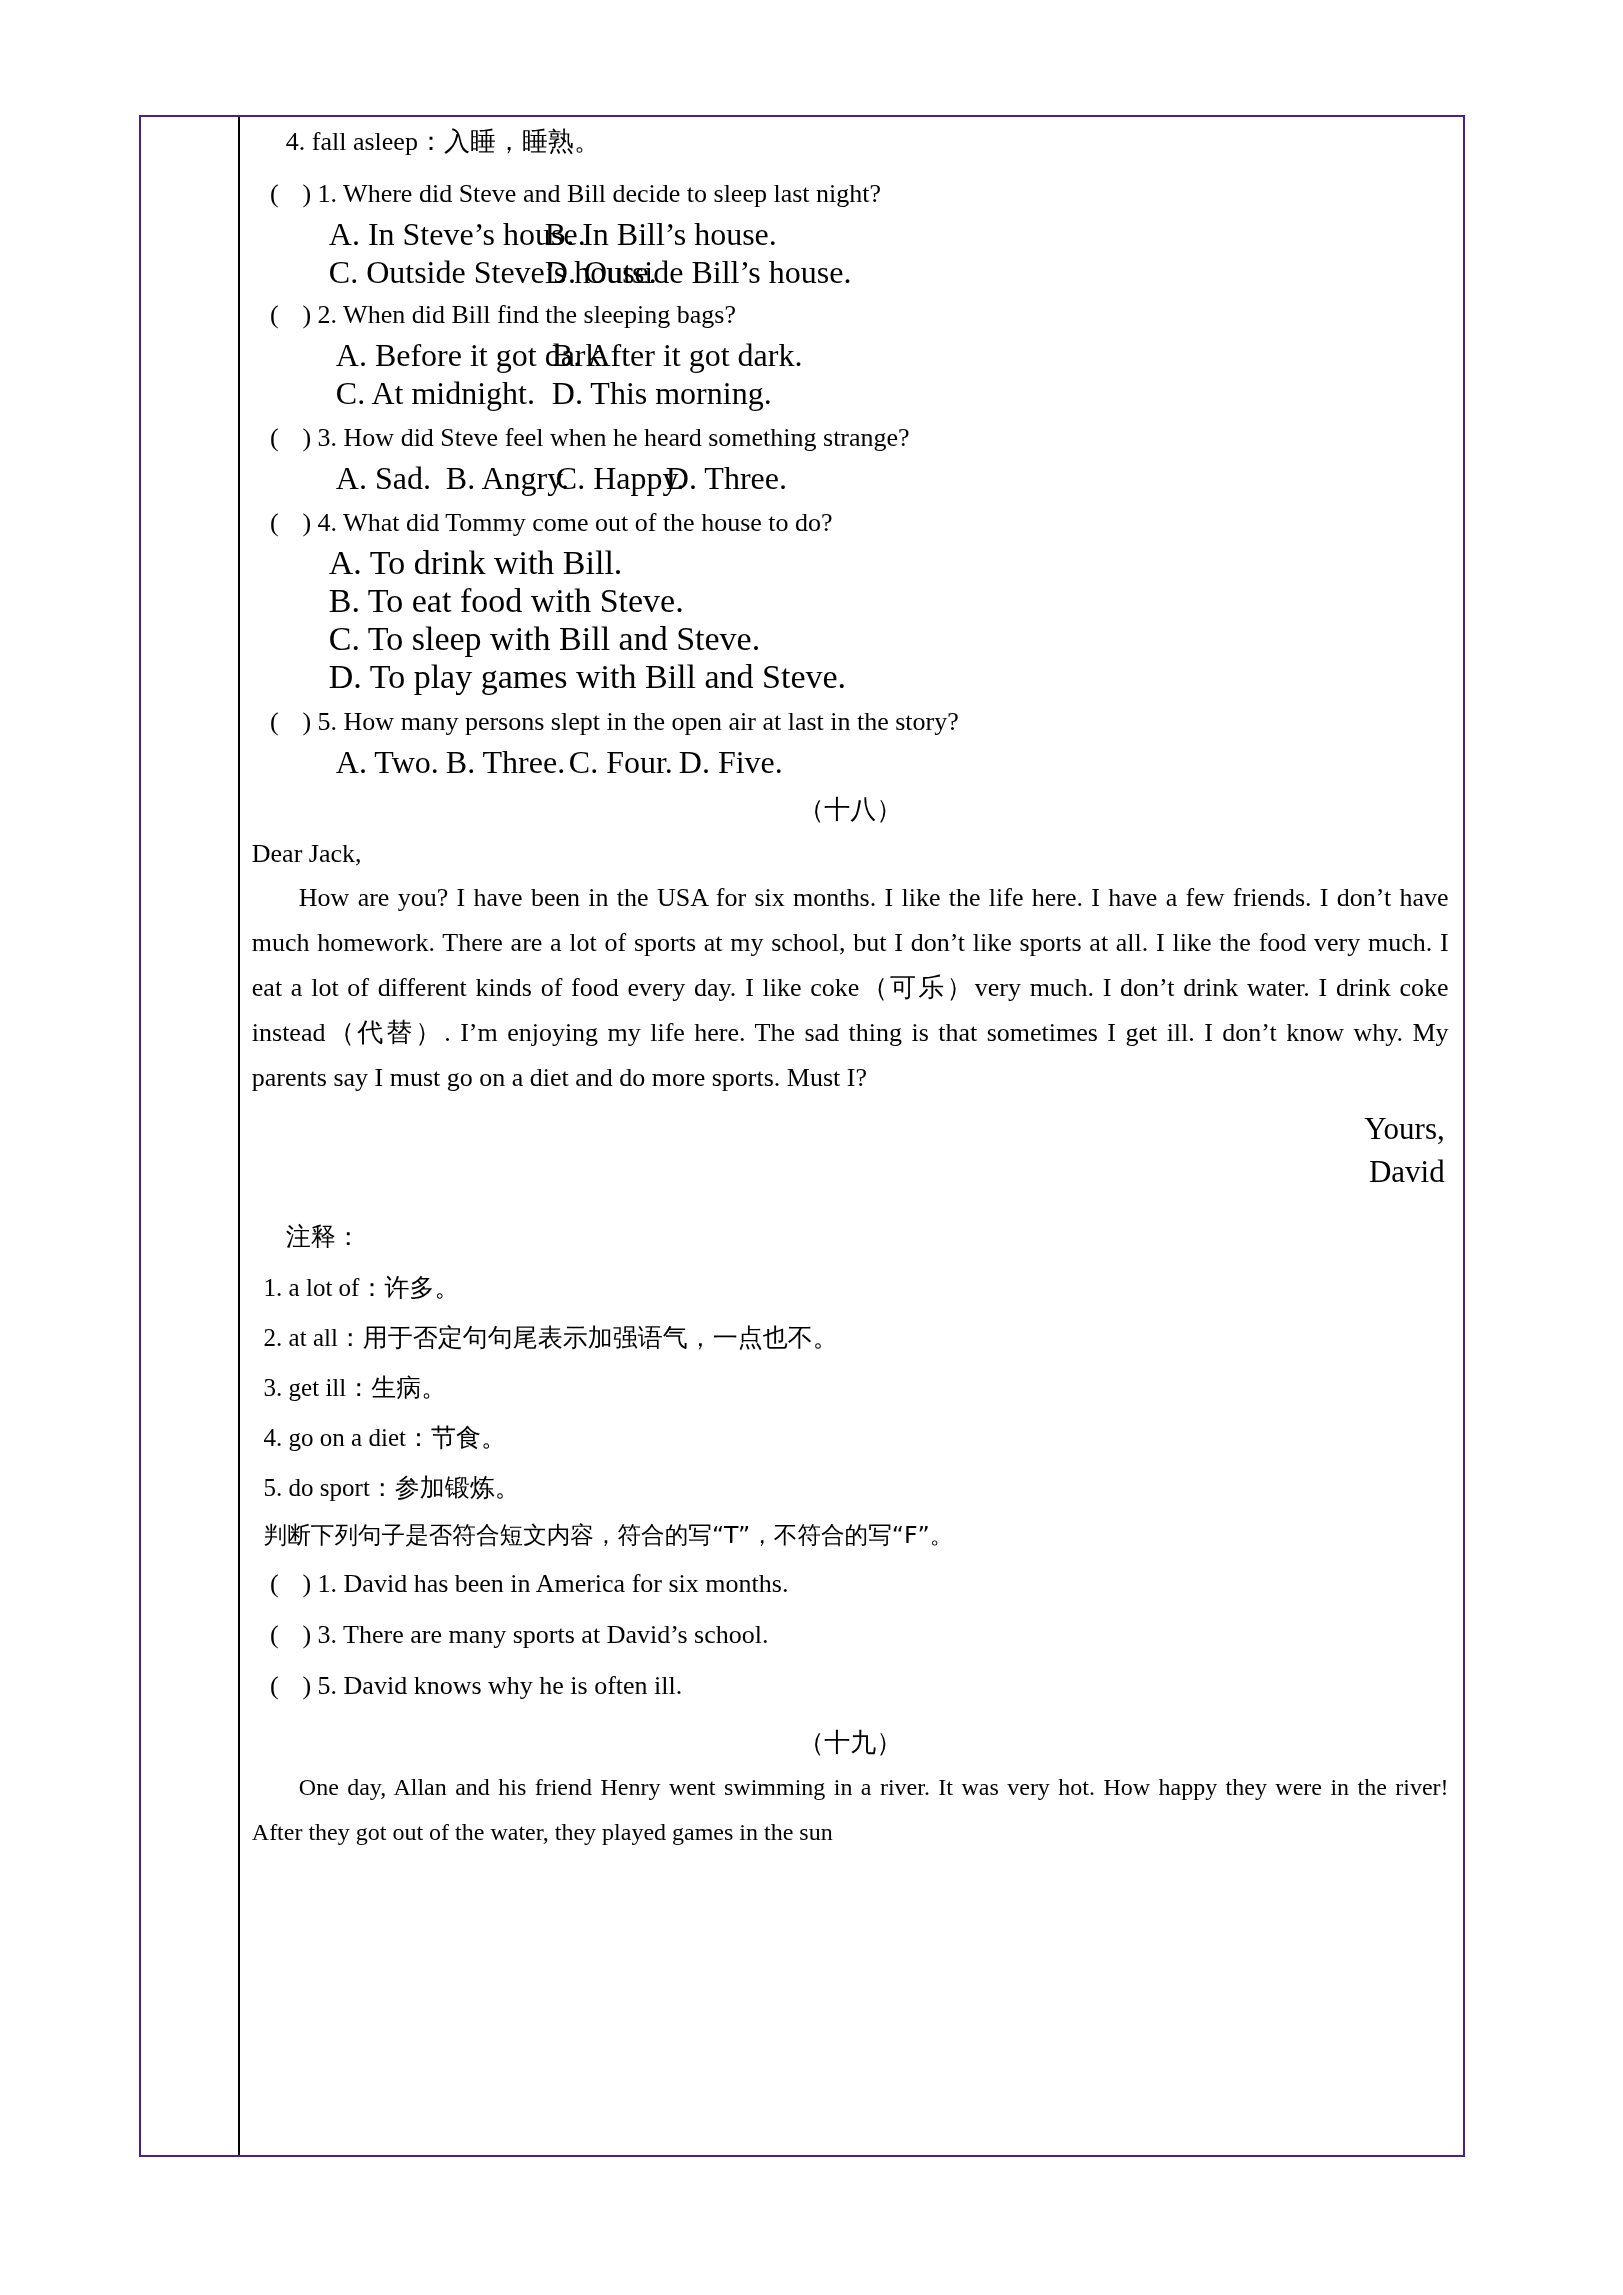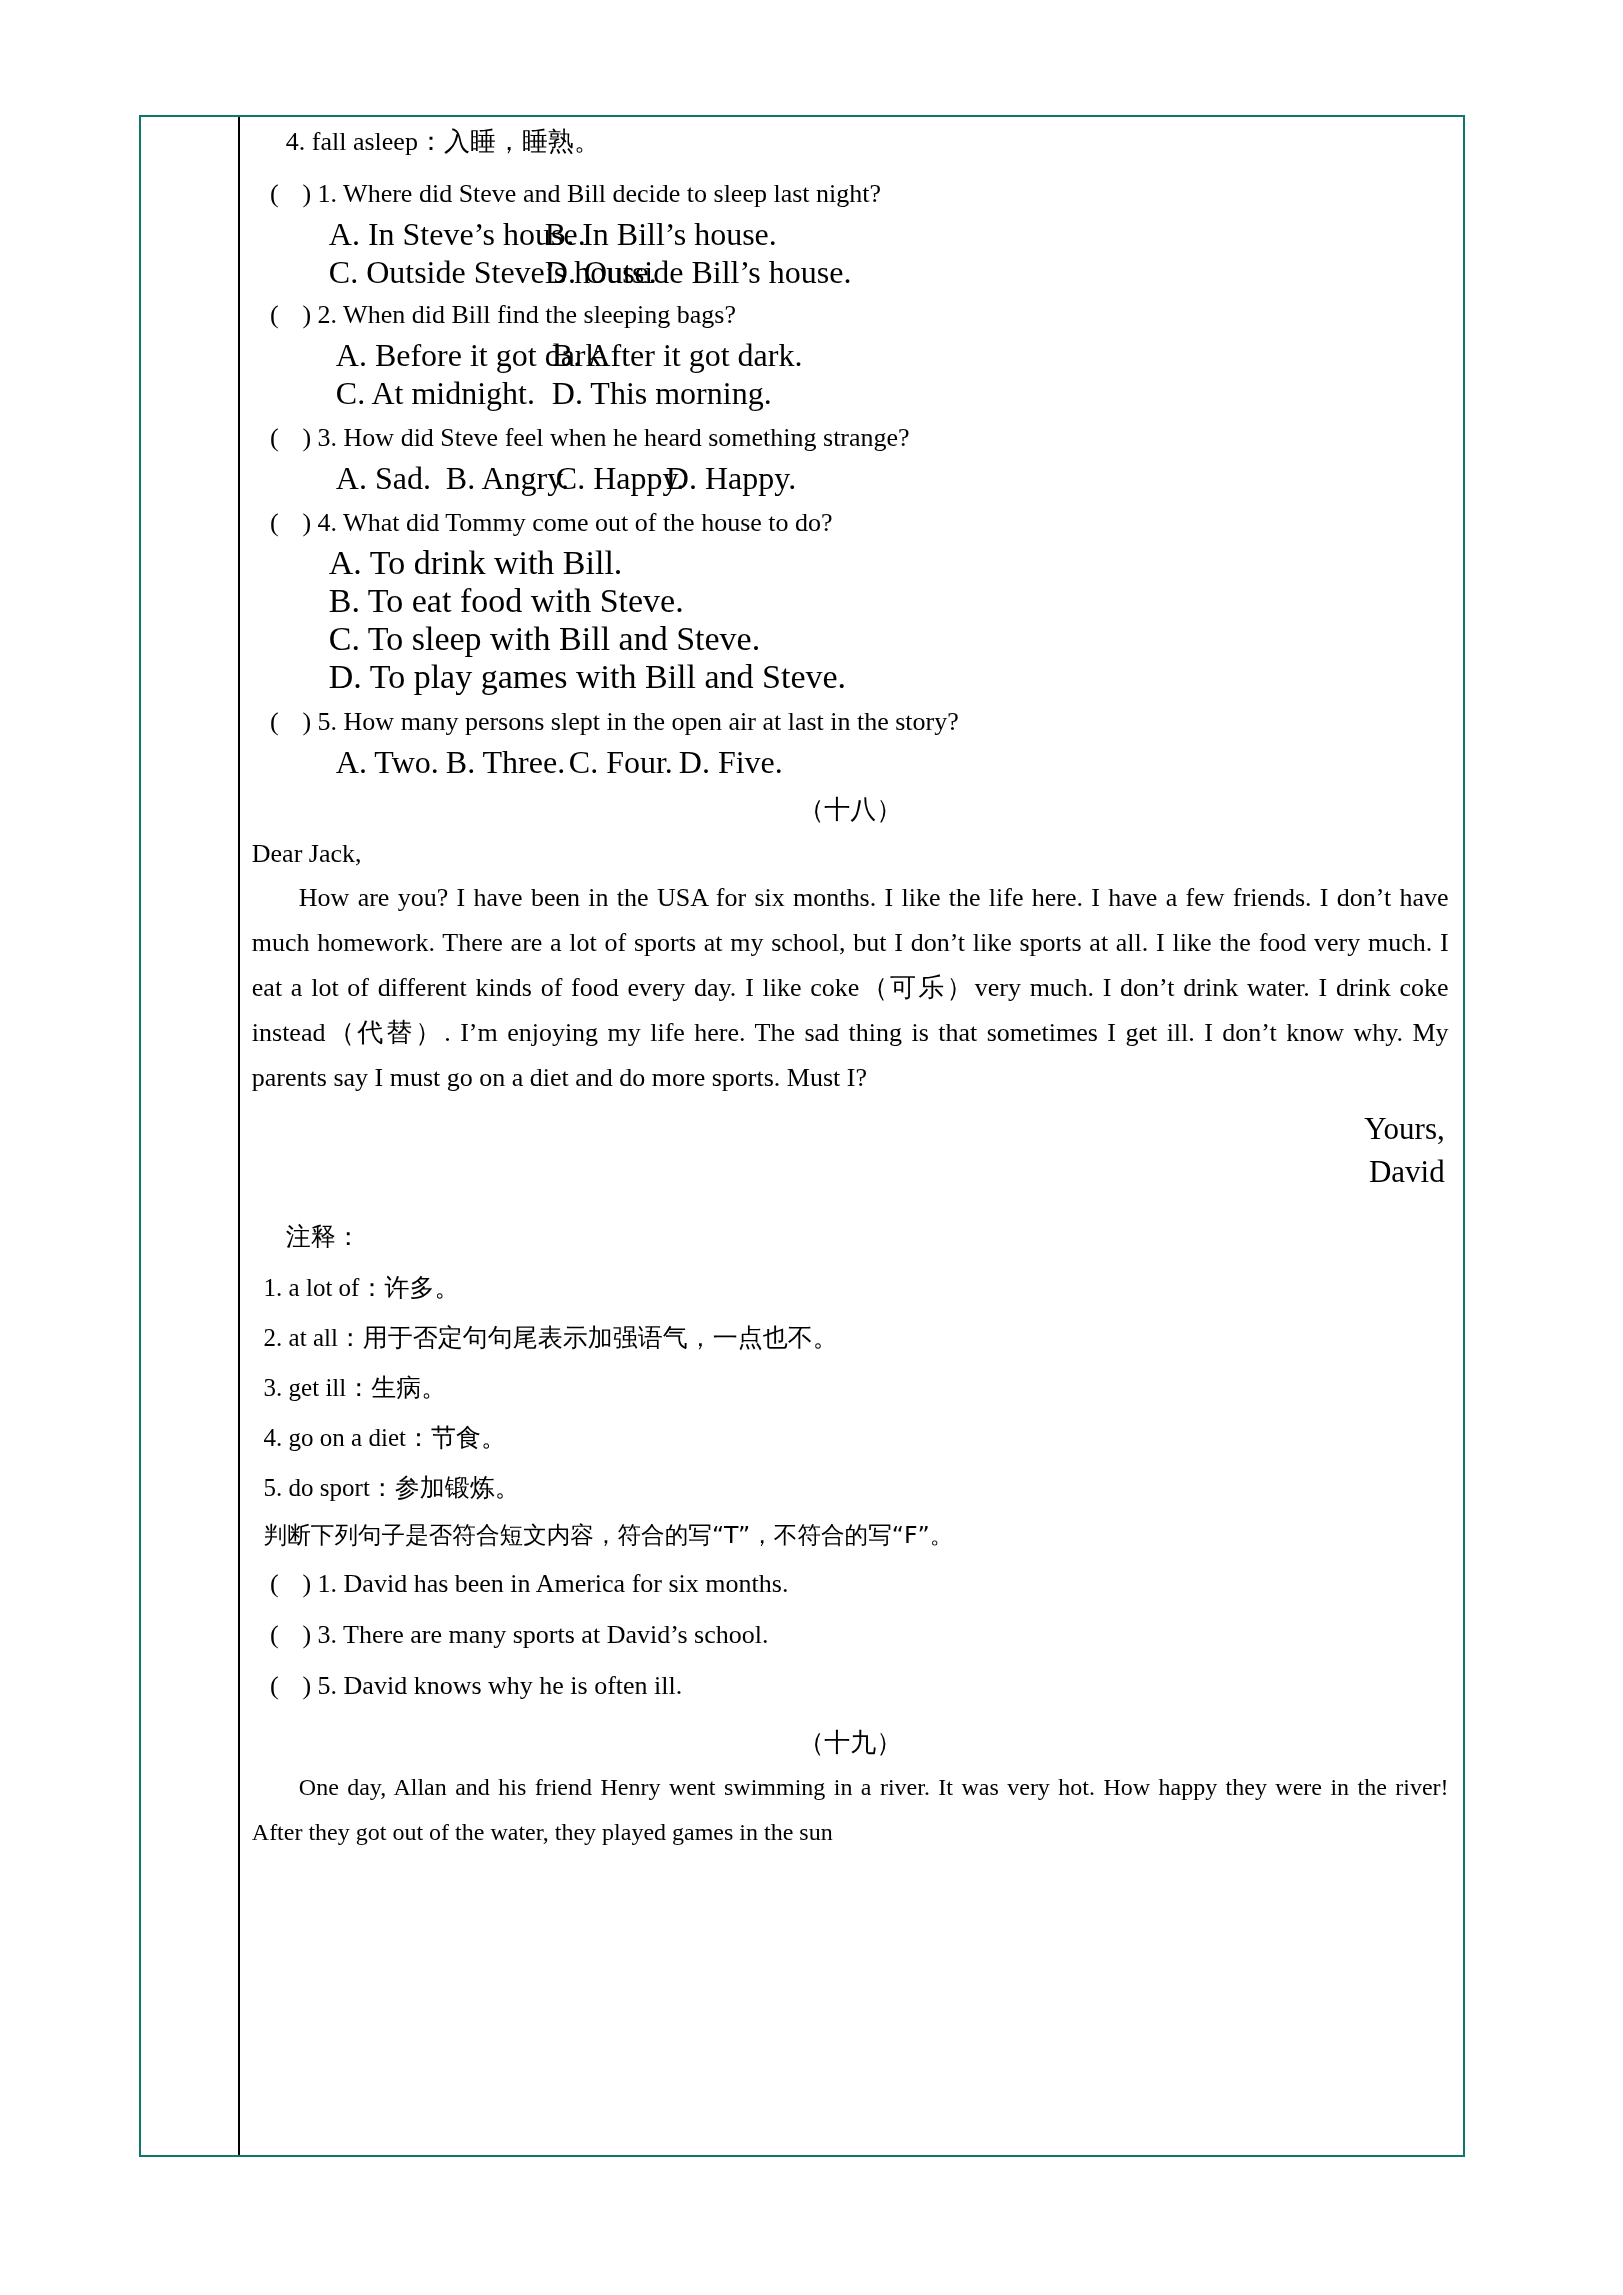--- a/index.html
+++ b/index.html
@@ -16,21 +16,21 @@
     overflow: hidden;
   }
 
   
   #page-frame {
     position: absolute;
     left: 139px;
     top: 115px;
     width: 1326px;
     height: 2042px;
-    border: 2px solid #0f766e;
+    border: 2px solid #4c1d95;
     box-sizing: border-box;
     display: flex;
   }
   #gutter-cell {
     width: 99px;
     border-right: 2px solid #000;
     box-sizing: border-box;
     flex: 0 0 99px;
   }
   #content-cell {
@@ -182,21 +182,21 @@
     </div>
     <div class="opt-row two" style="padding-left:84px;">
       <span>C. At midnight.</span><span>D. This morning.</span>
     </div>
 
     <div class="q-row" style="padding-top:3.9px;">
       <span class="box"></span>
       <span>3. How did Steve feel when he heard something strange?</span>
     </div>
     <div class="opt-row four" style="padding-left:84px;">
-      <span>A. Sad.</span><span>B. Angry.</span><span>C. Happy.</span><span>D. Happy.</span>
+      <span>A. Sad.</span><span>B. Angry.</span><span>C. Happy.</span><span>D. Three.</span>
     </div>
 
     <div class="q-row" style="padding-top:3.9px;">
       <span class="box"></span>
       <span>4. What did Tommy come out of the house to do?</span>
     </div>
     <div class="opt-stack">A. To drink with Bill.</div>
     <div class="opt-stack">B. To eat food with Steve.</div>
     <div class="opt-stack">C. To sleep with Bill and Steve.</div>
     <div class="opt-stack">D. To play games with Bill and Steve.</div>

